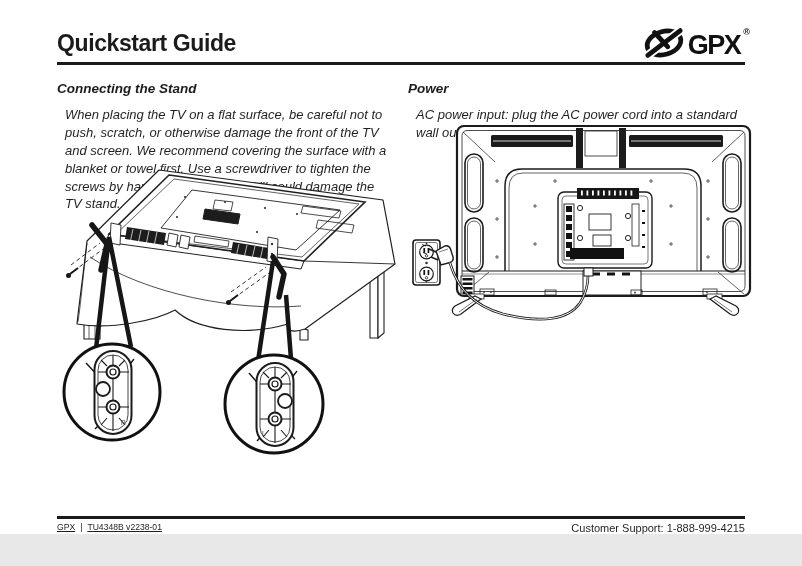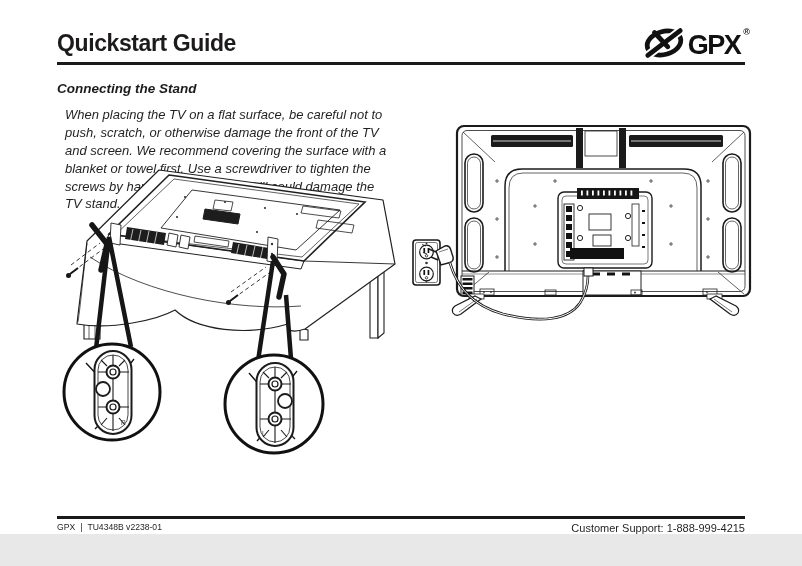--- a/index.html
+++ b/index.html
@@ -19,21 +19,21 @@
   .header-rule{left:57px;width:688px;top:62px;height:3px;}
   .footer-rule{left:57px;width:688px;top:516px;height:2.5px;}
   .col{line-height:1.37;font-style:italic;}
   .col-left{left:57px;top:80px;width:338px;}
   .col-right{left:408px;top:80px;width:342px;}
   h2{font-size:13.5px;font-weight:bold;margin:0 0 5px 0;color:#1d1a1b;}
   .body-text{font-size:13px;margin:8px;color:#231f20;}
   .fig{position:absolute;}
   .fig-stand{left:57px;top:157px;}
   .fig-power{left:405px;top:118px;}
-  .footer-left{left:57px;top:522px;font-size:8.6px;color:#231f20;}
+  .footer-left{left:57px;top:522px;font-size:8.6px;color:#231f20;text-decoration:underline;}
   .footer-left .sep{margin:0 5px;}
   .footer-right{right:57px;top:522px;font-size:11px;color:#231f20;}
   svg text{font-family:"Liberation Sans", sans-serif;}
 </style>
 </head>
 <body>
 
 <div class="sheet">
 
   <div class="abs page-title">Quickstart Guide</div>
@@ -53,20 +53,24 @@
     <span class="brand-reg">®</span>
   </div>
 
   <div class="abs rule header-rule"></div>
 
   <section class="abs col col-left">
     <h2>Connecting the Stand</h2>
     <p class="body-text">When placing the TV on a flat surface, be careful not to push, scratch, or otherwise damage the front of the TV and screen. We recommend covering the surface with a blanket or towel first. Use a screwdriver to tighten the screws by hand, using a power drill could damage the TV stand.</p>
   </section>
 
+  <section class="abs col col-right">
+    <h2>Power</h2>
+    <p class="body-text">AC power input: plug the AC power cord into a standard wall outlet.</p>
+  </section>
 
   <div class="fig fig-stand">
     <svg width="350" height="300" viewBox="0 0 350 300">
 
       <path d="M313,97 L321,99 L321,181 L313,181 Z" fill="#fff" stroke="#202020" stroke-width="1.1"></path>
       <path d="M321,99 L327,96 L327,176 L321,181 Z" fill="#fff" stroke="#202020" stroke-width="1.1"></path>
       <path d="M27,146 L43,150 L43,182 L27,182 Z" fill="#fff" stroke="#202020" stroke-width="1.1"></path>
       <path d="M32,149 L32,182 M38,150 L38,182" stroke="#202020" stroke-width="0.7" fill="none"></path>
       <path d="M243,171 L251,173 L251,183 L243,183 Z" fill="#fff" stroke="#202020" stroke-width="1.1"></path>
 

